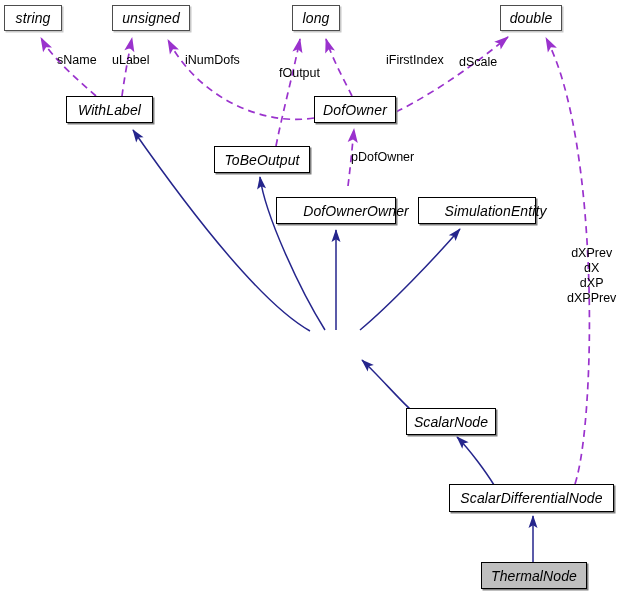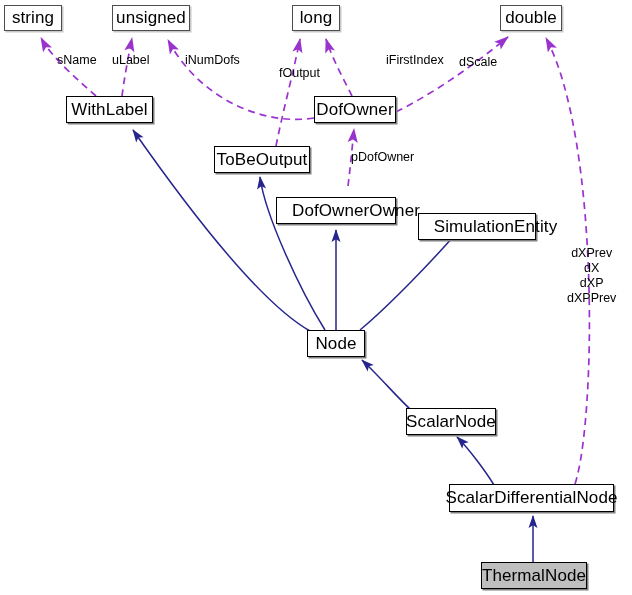--- a/index.html
+++ b/index.html
@@ -24,24 +24,25 @@
     pointer-events: none;
   }
   .node-box {
     position: absolute;
     box-sizing: border-box;
     border: 1px solid #000000;
     background: #ffffff;
     display: flex;
     align-items: center;
     justify-content: center;
-    font-size: 17px;
+    font-size: 14px;
     color: #000000;
     white-space: nowrap;
     letter-spacing: 0.1px;
+    font-style: italic;
   }
   .node-box.thick {
     border: 1.6px solid #000000;
     box-shadow: 1.5px 1.5px 0 0 #808080;
   }
   .node-box.thin {
     border: 1px solid #4d4d4d;
     box-shadow: 1.5px 1.5px 0 0 #c8c8c8;
   }
   .node-box.highlight {
@@ -123,27 +124,24 @@
   </div>
 
   <div class="node-box thick" style="left:214px; top:146px; width:96px; height:27px;">
     <span>ToBeOutput</span>
   </div>
 
   <div class="node-box thick" style="left:276px; top:197px; width:120px; height:27px;padding-left:40px;">
     <span>DofOwnerOwner</span>
   </div>
 
-  <div class="node-box thick" style="left:418px; top:213px; width:118px; height:27px;padding-left:37px;">
+  <div class="node-box thick" style="left:418px; top:197px; width:118px; height:27px;padding-left:37px;">
     <span>SimulationEntity</span>
   </div>
 
-  <div class="node-box thick" style="left:307px; top:330px; width:58px; height:27px;">
-    <span>Node</span>
-  </div>
 
   <div class="node-box thick" style="left:406px; top:408px; width:90px; height:27px;">
     <span>ScalarNode</span>
   </div>
 
   <div class="node-box thick" style="left:449px; top:484px; width:165px; height:28px;">
     <span>ScalarDifferentialNode</span>
   </div>
 
   <div class="node-box highlight" style="left:481px; top:562px; width:106px; height:27px;">

